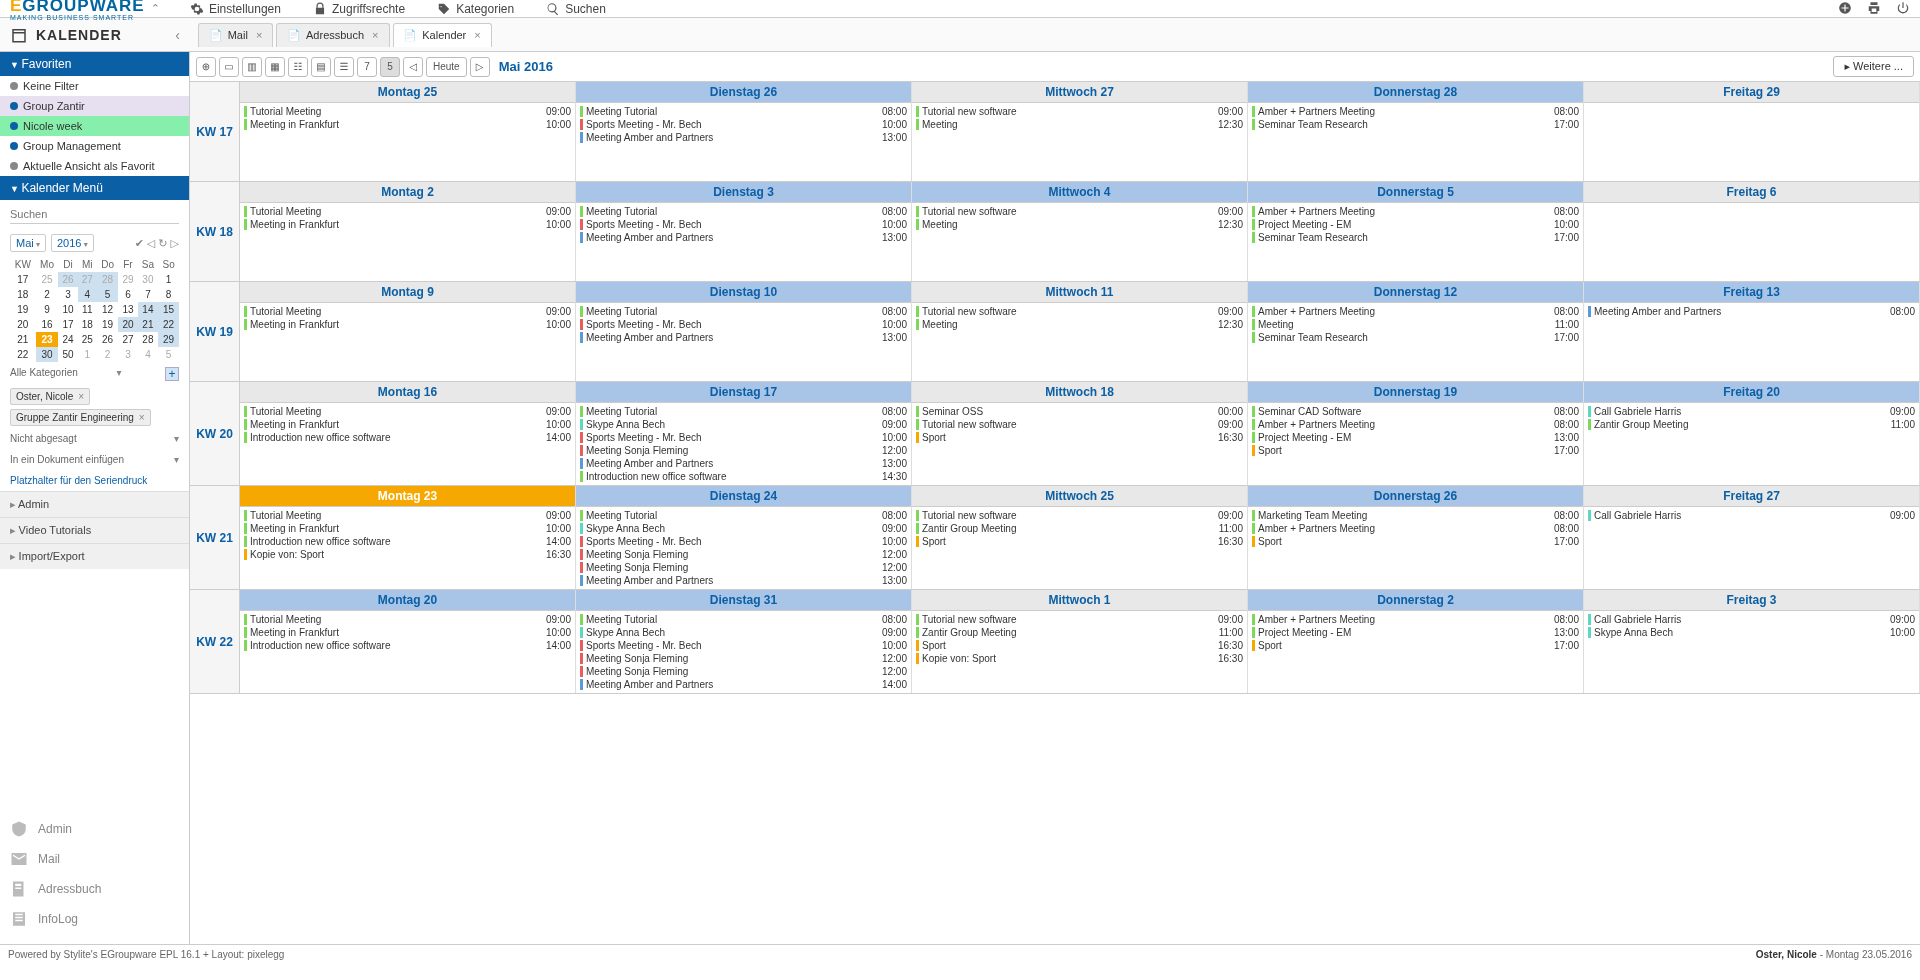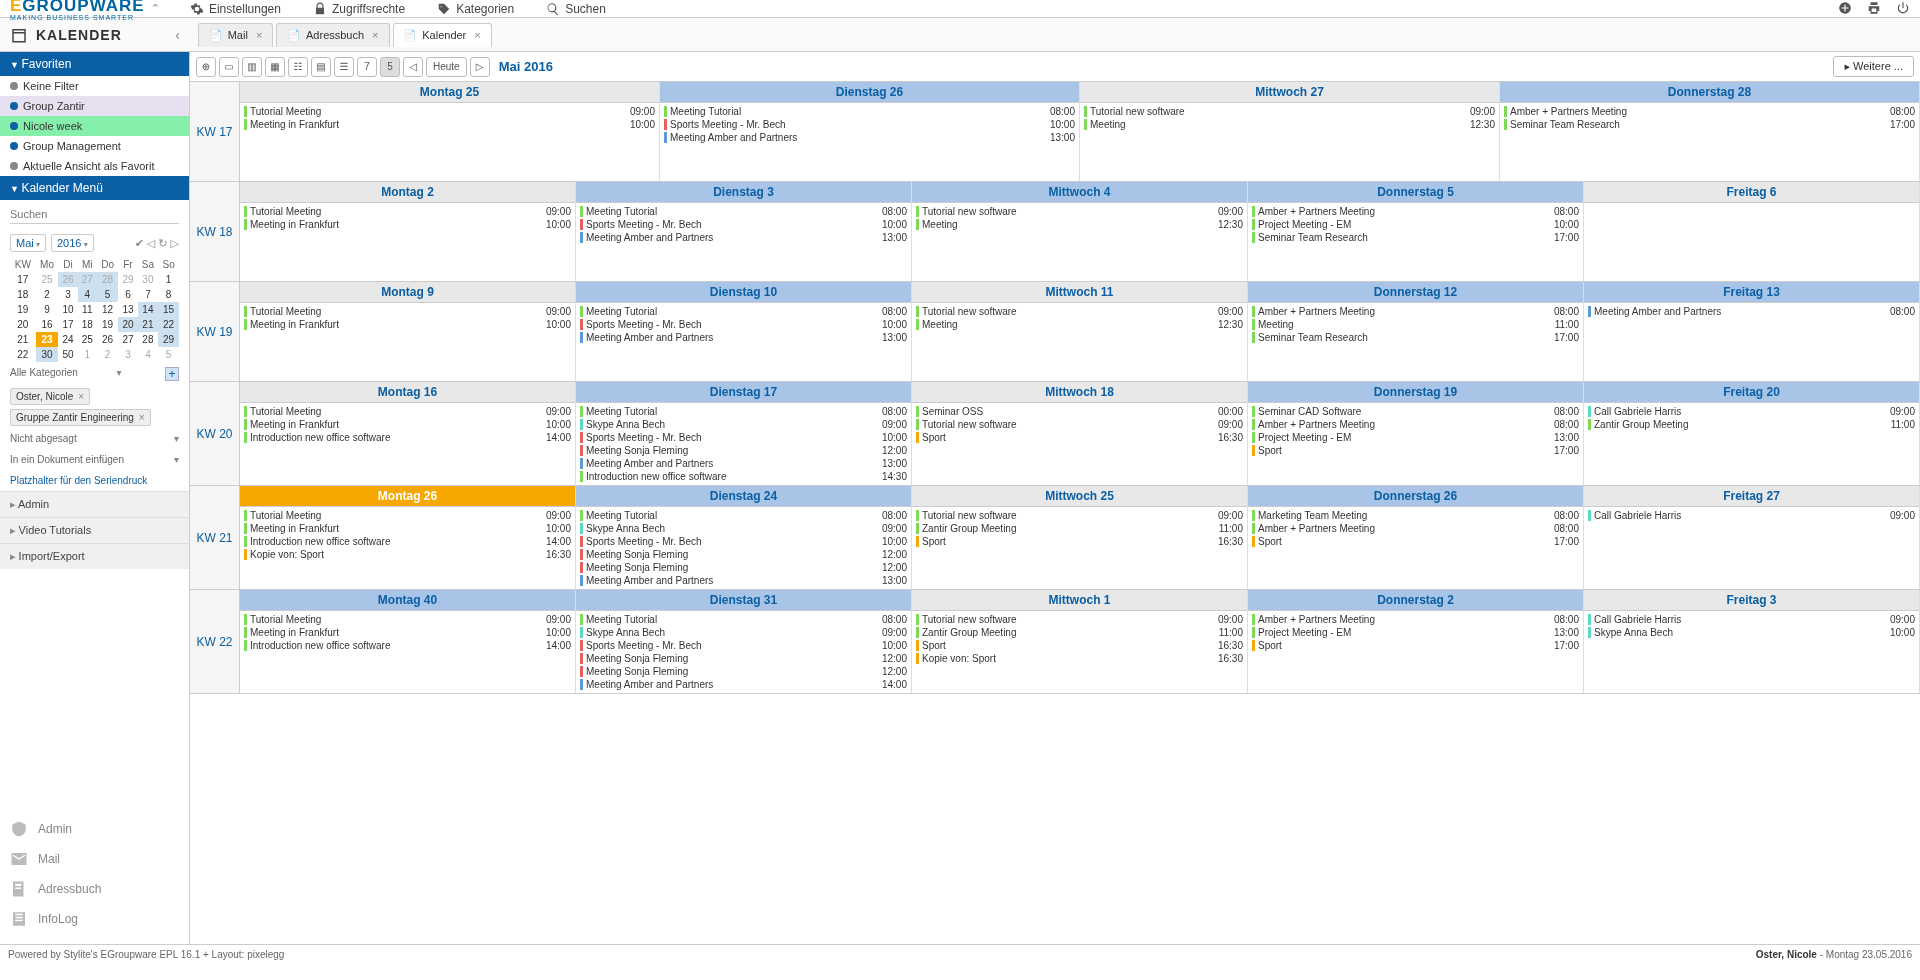--- a/index.html
+++ b/index.html
@@ -60,21 +60,21 @@
 .app-link{display:flex;align-items:center;gap:10px;padding:6px 0;color:#888;font-size:12px;cursor:pointer}
 .app-link svg{width:18px;height:18px;fill:#bbb}
 .calendar-area{flex:1;display:flex;flex-direction:column;overflow:hidden}
 .toolbar{height:30px;background:#fff;border-bottom:1px solid #ccc;display:flex;align-items:center;padding:0 6px;gap:3px}
 .tb-btn{width:20px;height:20px;border:1px solid #bbb;border-radius:3px;display:flex;align-items:center;justify-content:center;cursor:pointer;font-size:10px;color:#555;background:#fff}
 .tb-btn.active{background:#ddd}
 .tb-title{font-size:13px;font-weight:bold;color:#0b5fa5;margin-left:6px}
 .tb-more{margin-left:auto;border:1px solid #bbb;border-radius:3px;padding:3px 10px;font-size:11px;cursor:pointer}
 .cal-grid{flex:1;overflow-y:auto}
 .week-row{display:flex;border-bottom:1px solid #ccc}
-.kw-cell{width:50px;min-width:50px;display:flex;align-items:center;justify-content:center;font-size:12px;font-weight:normal;color:#0b5fa5;background:#f5f5f5;border-right:1px solid #ccc}
+.kw-cell{width:50px;min-width:50px;display:flex;align-items:center;justify-content:center;font-size:12px;font-weight:bold;color:#0b5fa5;background:#f5f5f5;border-right:1px solid #ccc}
 .day-col{flex:1;border-right:1px solid #ddd;min-width:0}
 .day-hdr{background:#e8e8e8;text-align:center;padding:3px 0;font-size:12px;color:#0b5fa5;font-weight:bold;cursor:pointer;border-bottom:1px solid #ccc}
 .day-hdr.hl{background:#a8c5e8}
 .day-hdr.today{background:#f7a800;color:#fff}
 .day-events{min-height:78px;padding:2px}
 .evt{display:flex;font-size:10px;padding:1px 2px;cursor:pointer}
 .evt .bar{width:3px;margin-right:3px;flex-shrink:0}
 .evt .txt{flex:1;white-space:nowrap;overflow:hidden;text-overflow:ellipsis;color:#333}
 .evt .time{color:#333;margin-left:4px}
 .footer{height:20px;background:#fff;border-top:1px solid #ccc;display:flex;align-items:center;padding:0 8px;font-size:10px;color:#666}
@@ -382,20 +382,24 @@
                 <span class="txt">Amber + Partners Meeting</span>
                 <span class="time">08:00</span>
               </div>
               <div class="evt">
                 <span class="bar" style="background:#7ed957"></span>
                 <span class="txt">Seminar Team Research</span>
                 <span class="time">17:00</span>
               </div>
             </div>
           </div>
+          <div class="day-col">
+            <div class="day-hdr">Freitag 29</div>
+            <div class="day-events"></div>
+          </div>
         </div>
         <div class="week-row">
           <div class="kw-cell">KW 18</div>
           <div class="day-col">
             <div class="day-hdr">Montag 2</div>
             <div class="day-events">
               <div class="evt">
                 <span class="bar" style="background:#7ed957"></span>
                 <span class="txt">Tutorial Meeting</span>
                 <span class="time">09:00</span>
@@ -664,21 +668,21 @@
                 <span class="bar" style="background:#7ed957"></span>
                 <span class="txt">Zantir Group Meeting</span>
                 <span class="time">11:00</span>
               </div>
             </div>
           </div>
         </div>
         <div class="week-row">
           <div class="kw-cell">KW 21</div>
           <div class="day-col">
-            <div class="day-hdr today">Montag 26</div>
+            <div class="day-hdr today">Montag 23</div>
             <div class="day-events">
               <div class="evt">
                 <span class="bar" style="background:#7ed957"></span>
                 <span class="txt">Tutorial Meeting</span>
                 <span class="time">09:00</span>
               </div>
               <div class="evt">
                 <span class="bar" style="background:#7ed957"></span>
                 <span class="txt">Meeting in Frankfurt</span>
                 <span class="time">10:00</span>
@@ -777,21 +781,21 @@
                 <span class="bar" style="background:#5dd9c1"></span>
                 <span class="txt">Call Gabriele Harris</span>
                 <span class="time">09:00</span>
               </div>
             </div>
           </div>
         </div>
         <div class="week-row">
           <div class="kw-cell">KW 22</div>
           <div class="day-col">
-            <div class="day-hdr hl">Montag 40</div>
+            <div class="day-hdr hl">Montag 20</div>
             <div class="day-events">
               <div class="evt">
                 <span class="bar" style="background:#7ed957"></span>
                 <span class="txt">Tutorial Meeting</span>
                 <span class="time">09:00</span>
               </div>
               <div class="evt">
                 <span class="bar" style="background:#7ed957"></span>
                 <span class="txt">Meeting in Frankfurt</span>
                 <span class="time">10:00</span>

